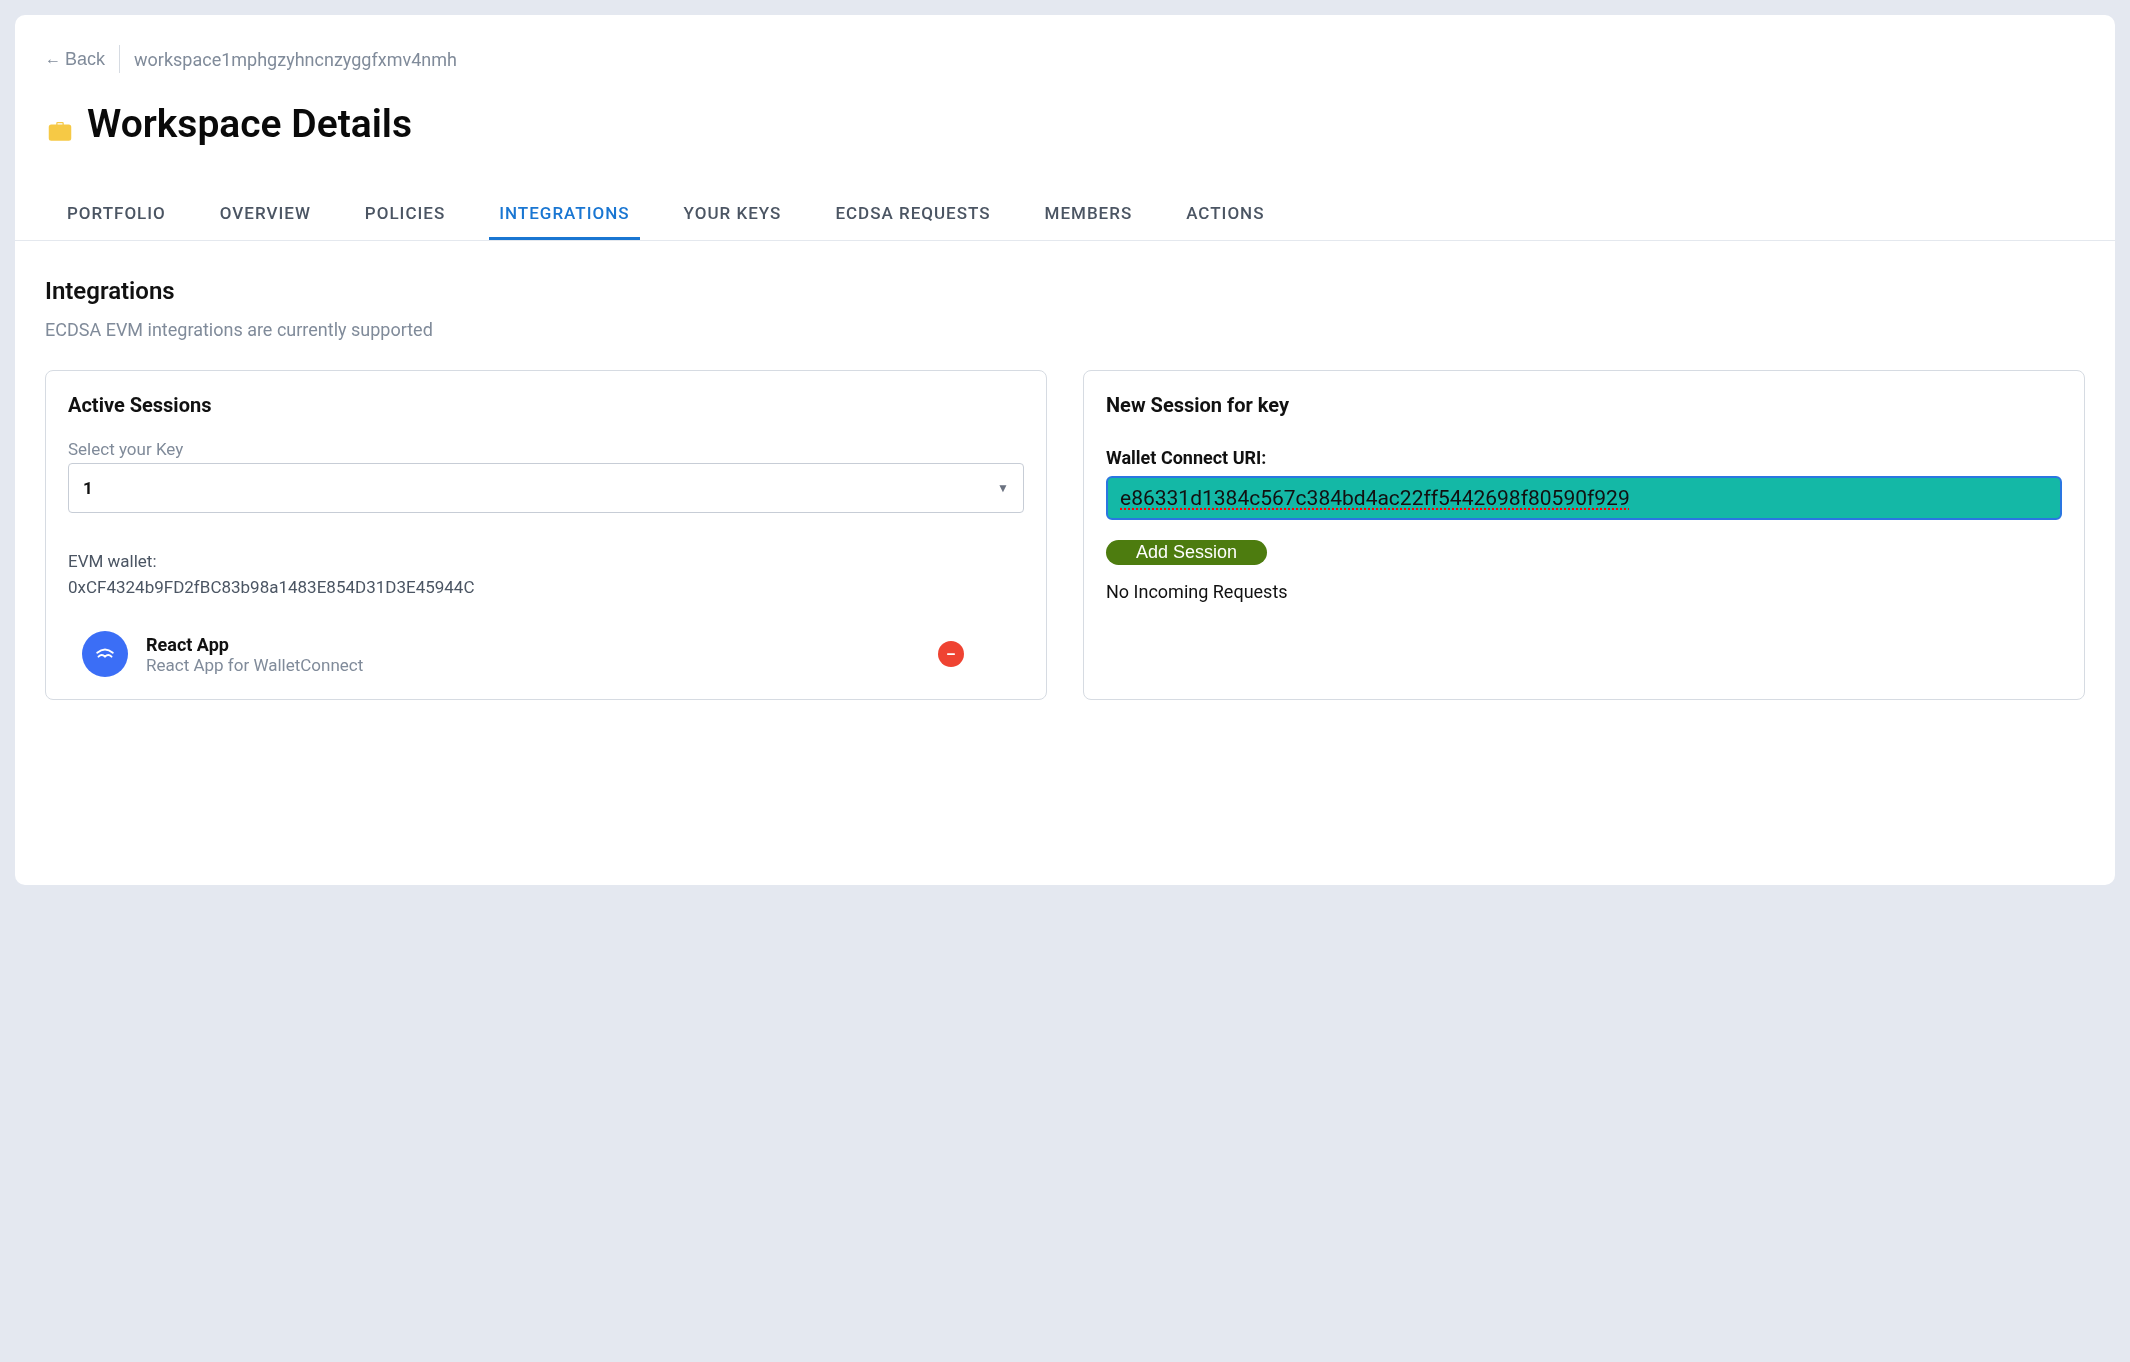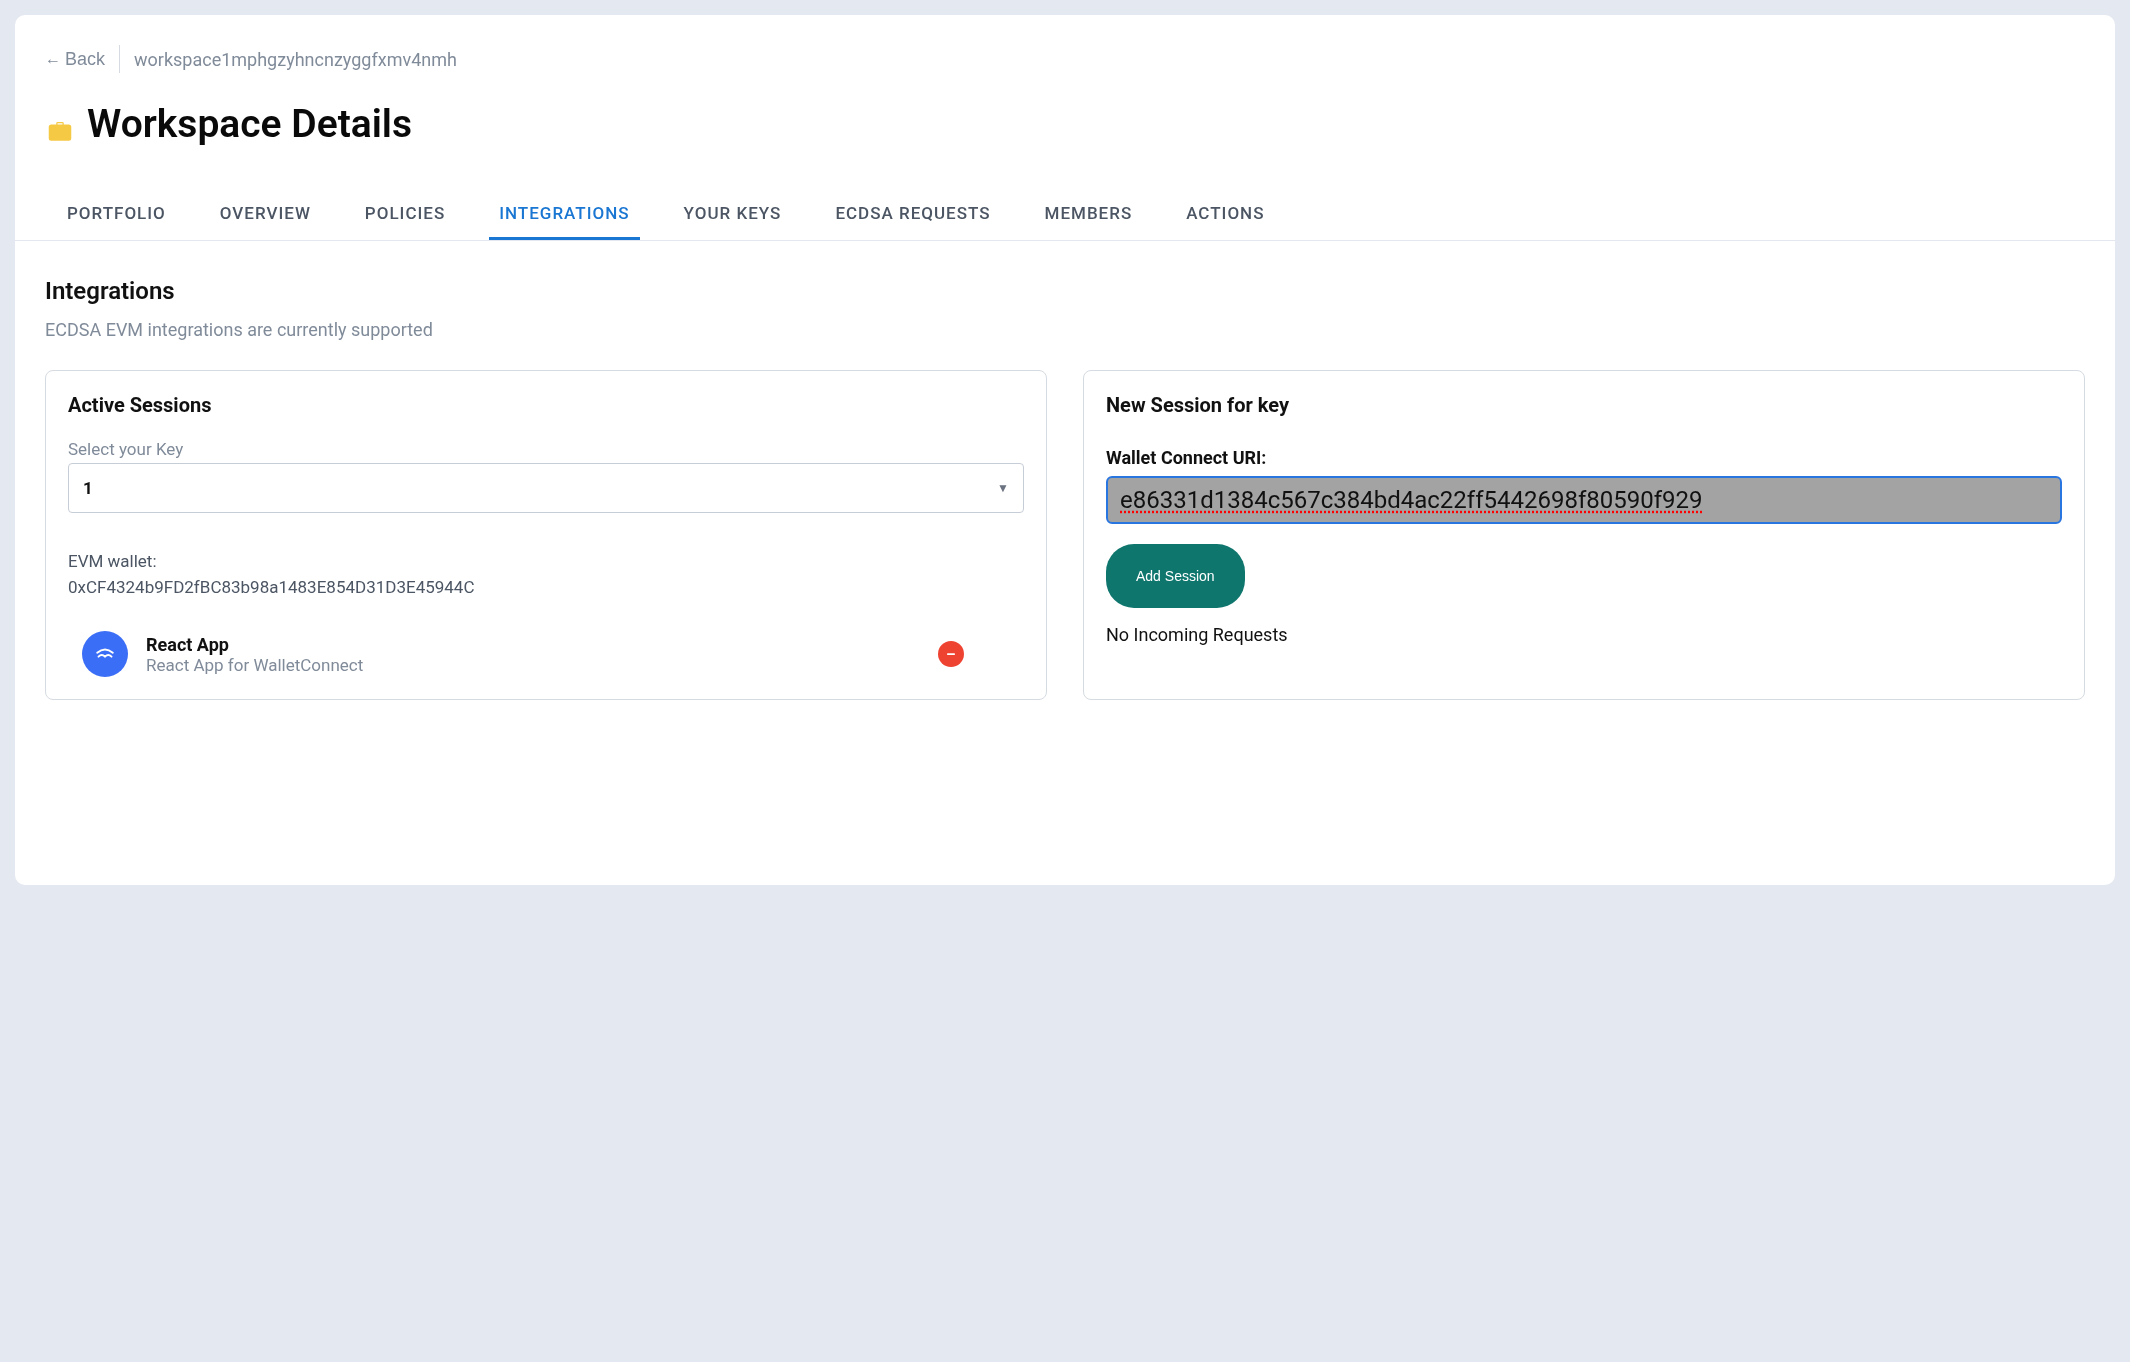--- a/index.html
+++ b/index.html
@@ -227,42 +227,42 @@
       font-size: 18px;
       font-weight: 700;
       color: #111;
       margin-bottom: 8px;
       margin-top: 30px;
     }
 
     .uri-input {
       width: 100%;
       border: 2px solid #2a76e1;
-      background: #a3a3a3;
+      background: #14b8a6;
       border-radius: 6px;
       padding: 8px 12px;
-      font-size: 24px;
+      font-size: 21px;
       color: #111;
       outline: none;
     }
 
     .uri-text {
       text-decoration: underline dotted red;
       text-underline-offset: 3px;
       white-space: nowrap;
       overflow: hidden;
     }
 
     .add-session-btn {
-      background: #0f766e;
+      background: #4d7c0f;
       color: #fff;
       border: none;
       border-radius: 28px;
-      padding: 24px 30px;
-      font-size: 14px;
+      padding: 2px 30px;
+      font-size: 18px;
       font-weight: 500;
       cursor: pointer;
       margin-top: 20px;
     }
 
     .no-incoming {
       font-size: 18px;
       color: #111;
       margin-top: 16px;
     }

